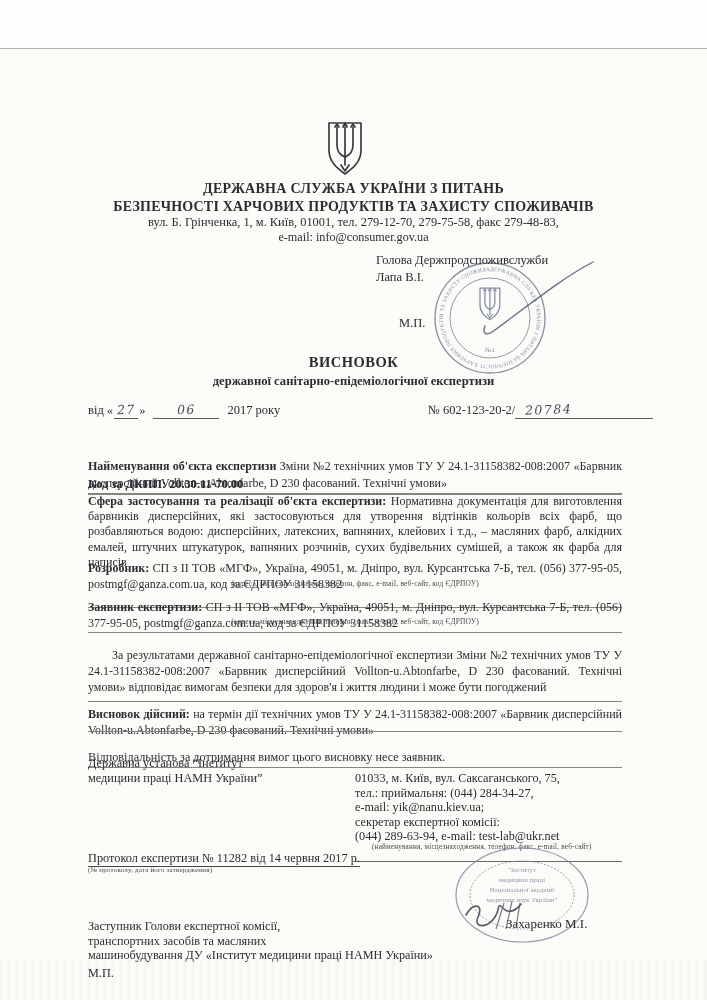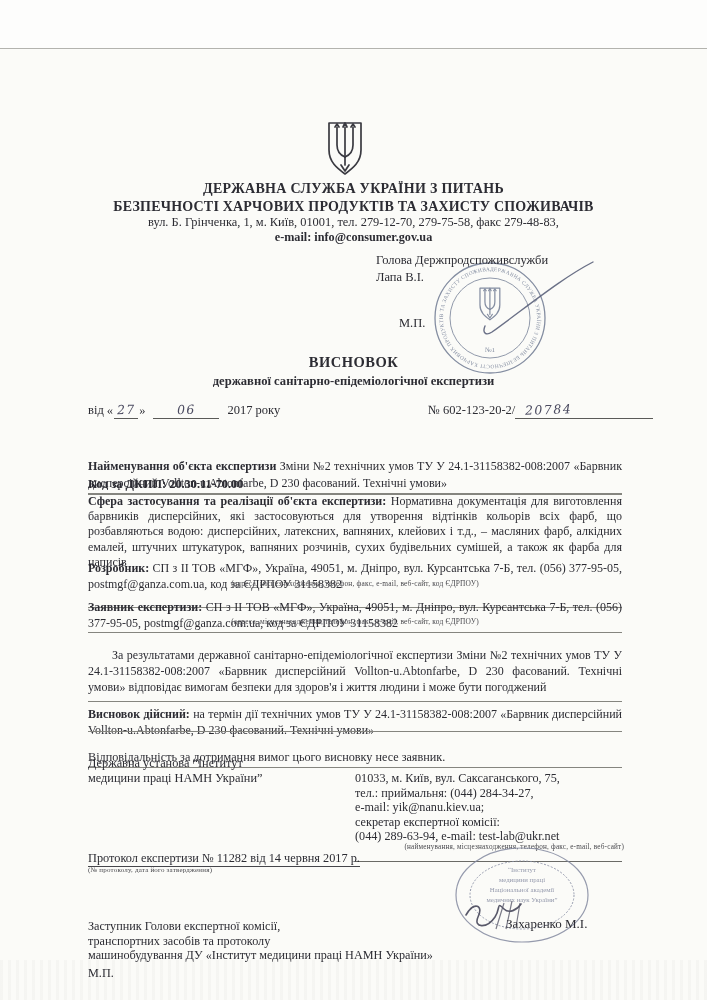--- a/index.html
+++ b/index.html
@@ -19,21 +19,21 @@
   .hand{font-family:"DejaVu Serif",serif;font-style:italic;color:#4b4b60;
         letter-spacing:1.5px;display:inline-block;transform:rotate(-2deg);}
   .blank{display:inline-block;border-bottom:1px solid #5a5a58;text-align:center;vertical-align:baseline;}
   .blank-sm{width:24px;margin:0 1px;}
   .blank-md{width:66px;margin:0 8px;}
   .blank-lg{width:128px;text-align:left;padding-left:10px;}
   #org{left:60px;top:180px;width:587px;}
   #org .l1{font-size:14px;line-height:18px;letter-spacing:.3px;}
   #org .l2{font-size:14px;line-height:17px;letter-spacing:.2px;}
   #org .l3{font-size:12.4px;line-height:15px;}
-  #org .l4{font-size:12.2px;line-height:14px;font-weight:bold;}
+  #org .l4{font-size:12.2px;line-height:14px;}
   #approve{left:376px;top:252px;font-size:12.5px;line-height:16.5px;z-index:3;}
   #mp1{left:399px;top:316px;font-size:12.5px;z-index:3;}
   #seal1{left:428px;top:259px;z-index:2;color:#6f7a92;}
   #sig1{left:430px;top:248px;z-index:4;}
   #title{left:0;top:354px;width:707px;}
   #title .t1{font-size:14.5px;letter-spacing:.5px;}
   #title .t2{font-size:12.6px;margin-top:3px;}
   #dl-left{left:88px;top:402px;font-size:12.5px;}
   #dl-right{left:428px;top:402px;font-size:12.5px;}
   #p-object{top:446px;line-height:16.5px;padding-bottom:2px;}
@@ -43,21 +43,21 @@
   #dev-cap{left:88px;top:579px;width:534px;text-align:center;}
   #p-applicant{top:588px;line-height:15.6px;padding-bottom:1px;}
   #app-cap{left:88px;top:617px;width:534px;text-align:center;}
   #p-results{top:636px;line-height:15.8px;text-indent:24px;padding-bottom:6px;}
   #p-validity{top:694px;line-height:16px;}
   #hl-validity{left:88px;top:731px;width:534px;border-top:1px solid #85857f;}
   #p-resp{top:737px;font-size:12.2px;padding-bottom:2px;}
   #inst-left{left:88px;top:756px;width:260px;font-size:12.3px;line-height:15px;}
   #inst-right{left:355px;top:771px;width:267px;font-size:12.2px;line-height:14.6px;
               border-bottom:1px solid #6a6a66;padding-bottom:17px;}
-  #inst-cap{left:372px;top:843px;width:252px;text-align:right;font-size:7.2px;}
+  #inst-cap{left:372px;top:843px;width:252px;text-align:left;font-size:7.2px;}
   #p-protocol{left:88px;top:851px;font-size:12.3px;}
   #p-protocol .ul{border-bottom:1px solid #45454a;padding-bottom:1px;}
   #protocol-cap{left:88px;top:866px;font-size:7px;}
   #sig-left{left:88px;top:871px;width:430px;font-size:12.2px;line-height:14.6px;margin-top:48px;}
   #sig-left .mp{margin-top:3px;}
   #sig-name{left:506px;top:916px;font-size:13px;z-index:6;}
   #seal2{left:452px;top:845px;z-index:5;color:#848aa0;}
   svg{display:block;}
 </style>
 </head>
@@ -165,21 +165,21 @@
   </div>
   <div class="abs cap" id="inst-cap">(найменування, місцезнаходження, телефон, факс, e-mail, веб-сайт)</div>
 
   <div class="abs" id="p-protocol">
     <span class="ul">Протокол експертизи  № 11282  від 14 червня 2017 р.</span>
   </div>
   <div class="abs cap" id="protocol-cap">(№ протоколу, дата його затвердження)</div>
 
   <div class="abs" id="sig-left">
     <div>Заступник Голови експертної комісії,</div>
-    <div>транспортних засобів та протоколу</div>
+    <div>транспортних засобів та масляних</div>
     <div>машинобудування ДУ «Інститут медицини праці НАМН України»</div>
     <div class="mp">М.П.</div>
   </div>
   <div class="abs" id="sig-name">Захаренко М.І.</div>
 
   <div class="abs" id="seal2">
     <svg width="140" height="100" viewBox="0 0 140 100" style="opacity:.85;">
       <ellipse cx="70" cy="50" rx="66" ry="47" fill="none" stroke="currentColor" stroke-width="1.2"></ellipse>
       <ellipse cx="70" cy="50" rx="52" ry="34" fill="none" stroke="currentColor" stroke-width="1" stroke-dasharray="2,1.6"></ellipse>
       <text x="70" y="27" font-size="6.8" text-anchor="middle" fill="currentColor">“Інститут</text>

